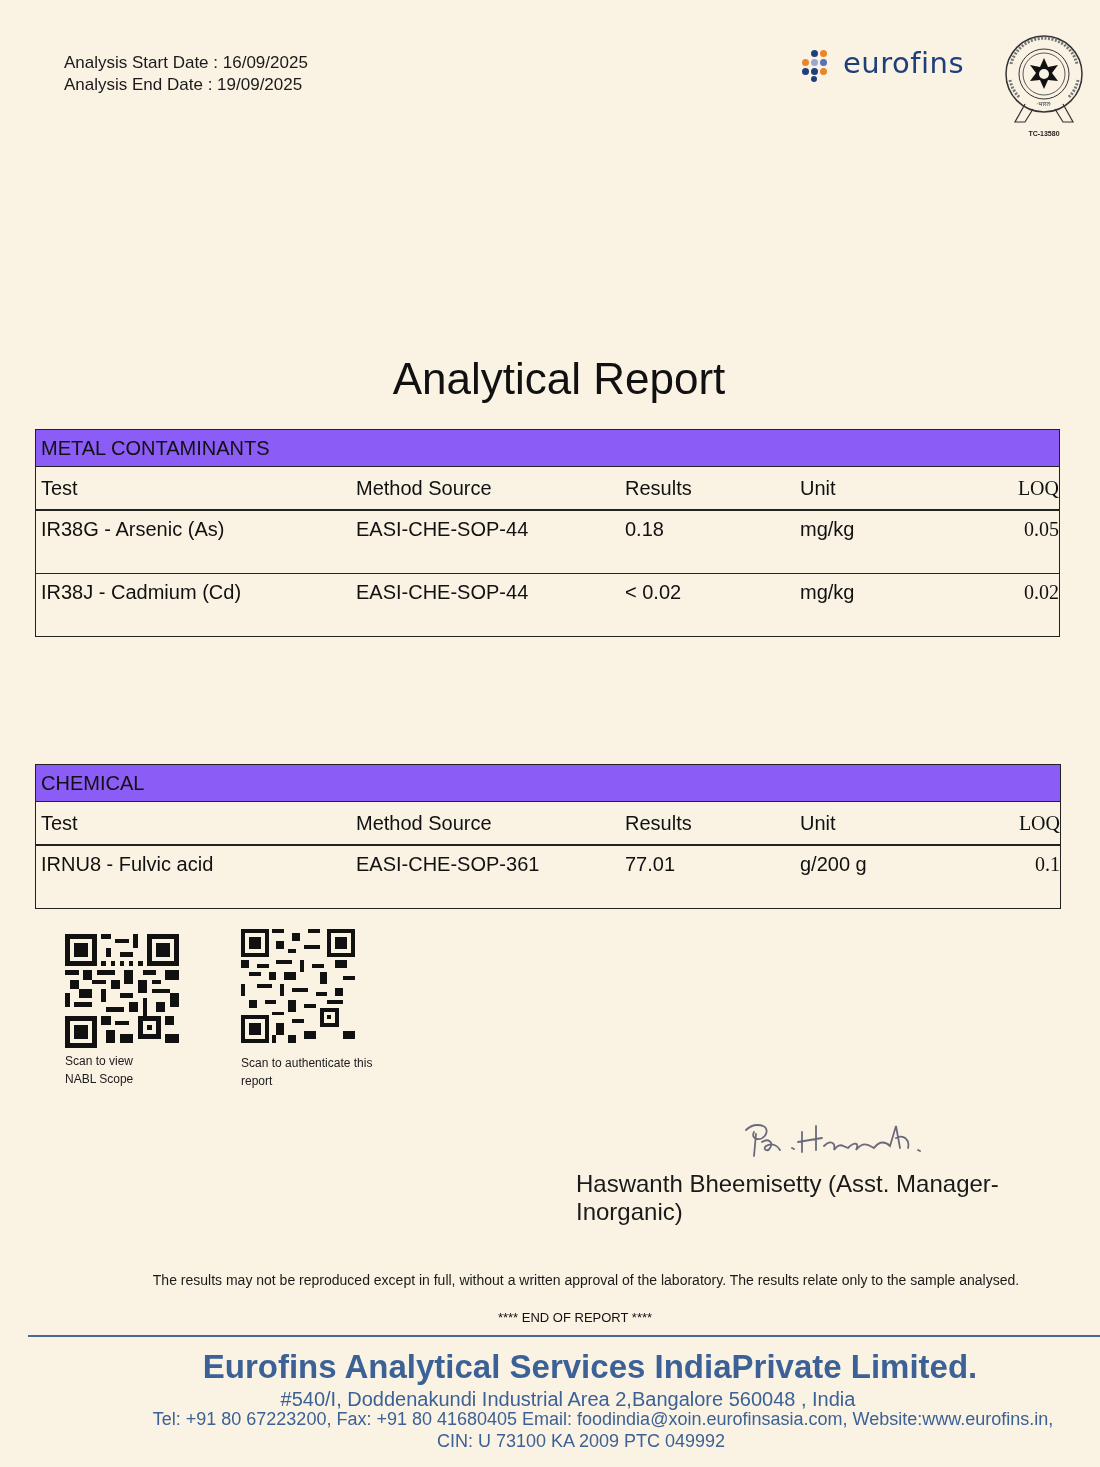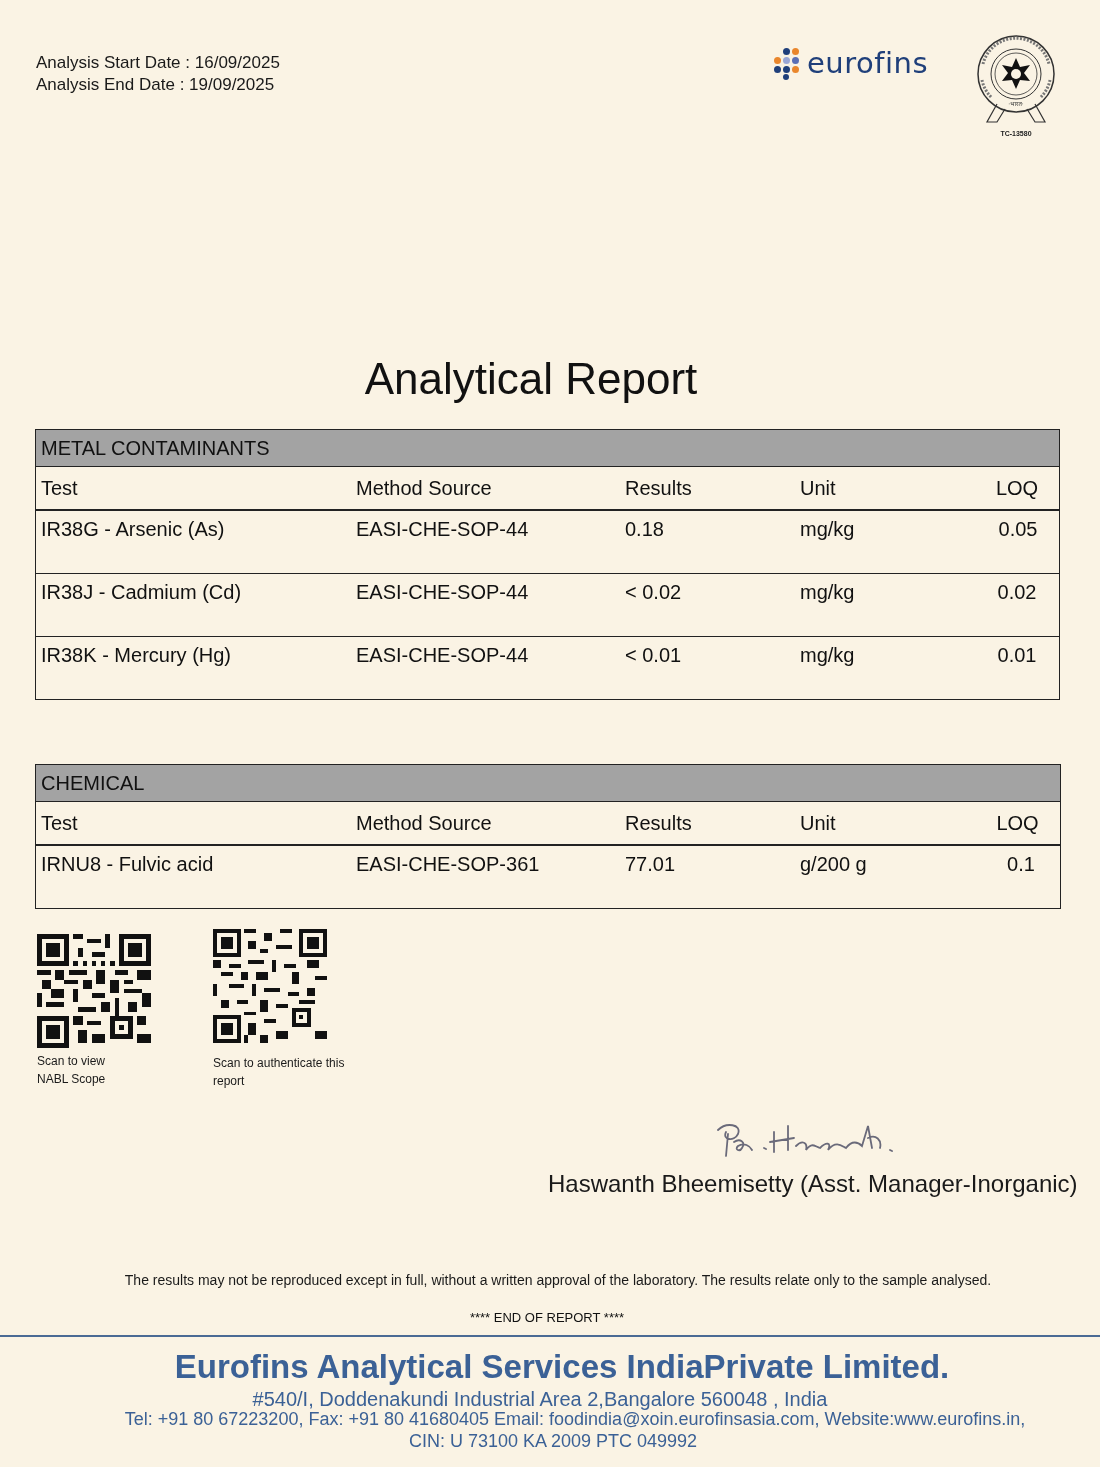--- a/index.html
+++ b/index.html
@@ -1,37 +1,37 @@
 <!DOCTYPE html>
 <html><head>
 <meta charset="utf-8">
 <style>
   html, body { margin:0; padding:0; }
   body {
     width:1100px; height:1467px; background:#faf3e4;
     font-family:"Liberation Sans", "DejaVu Sans", sans-serif; color:#111;
     position:relative; overflow:hidden;
   }
-  .abs { position:absolute; }
+  .abs { position:absolute;margin-left:28px; }
   .dates { left:36px; top:52px; font-size:17px; line-height:22px; color:#1a1a1a; }
-  .logo { left:771px; top:46px; display:flex; align-items:flex-start; gap:4px; }
+  .logo { left:771px; top:46px; display:flex; align-items:flex-end; gap:12px; }
   .logo-dots { width:32px; height:32px; position:relative; }
   .logo-dots span { position:absolute; width:7px; height:7px; border-radius:50%; }
   .logo-text { font-size:29px; color:#1f3f7a; letter-spacing:0.5px; font-family:"DejaVu Sans", sans-serif; }
   .seal { left:975px; top:34px; width:82px; text-align:center; }
   .seal-label { font-size:7px; font-weight:bold; color:#222; margin-top:0px; }
   .title { left:0; width:1062px; top:354px; text-align:center; font-size:44px; color:#111; }
   table.rep { position:absolute; left:35px; width:1025px; border-collapse:collapse; font-size:20px; }
   table.rep td { padding:0 0 0 5px; vertical-align:top; }
-  .sec td { background:#a3a3a3; border:1.5px solid #222; height:36px; vertical-align:middle !important; }
+  .sec td { background:#8b5cf6; border:1.5px solid #222; height:36px; vertical-align:middle !important; }
   .hdr td { height:42px; vertical-align:middle !important; border-bottom:2px solid #222; }
   .row td { height:55px; padding-top:7px !important; border-bottom:1.5px solid #222; }
   table.rep { border-left:1.5px solid #222; border-right:1.5px solid #222; }
   .c1 { width:310px; } .c2 { width:264px; } .c3 { width:170px; } .c4 { width:165px; }
-  .c5 { text-align:center; padding-left:10px !important; }
+  .c5 { text-align:right; padding-left:10px !important;font-family:Liberation Serif, serif; }
   .qr { width:114px; height:114px; }
   .qr-cap { font-size:12px; line-height:18px; color:#1a1a1a; }
   .sig { left:712px; top:1112px; }
   .signer { left:548px; top:1170px; font-size:24px; color:#1a1a1a; }
   .disclaimer { left:0; width:1100px; top:1272px; text-align:center; font-size:14px; color:#1a1a1a; padding-left:16px; box-sizing:border-box; }
   .end { left:0; width:1094px; top:1310px; text-align:center; font-size:13px; }
   .rule { left:0; top:1335px; width:1100px; height:2px; background:#4a6a94; }
   .company { left:0; width:1124px; top:1348px; text-align:center; font-size:33px; color:#3b6196; font-weight:bold; }
   .addr { left:0; width:1080px; top:1388px; text-align:center; font-size:20px; color:#3b6196; }
   .contact { left:0; width:1150px; top:1409px; text-align:center; font-size:18px; color:#3b6196; white-space:nowrap; }
@@ -104,27 +104,20 @@
     <td>0.18</td>
     <td>mg/kg</td>
     <td class="c5" style="padding-left:12px !important">0.05</td>
   </tr>
   <tr class="row">
     <td>IR38J - Cadmium (Cd)</td>
     <td>EASI-CHE-SOP-44</td>
     <td>&lt; 0.02</td>
     <td>mg/kg</td>
     <td class="c5">0.02</td>
-  </tr>
-  <tr class="row">
-    <td>IR38K - Mercury (Hg)</td>
-    <td>EASI-CHE-SOP-44</td>
-    <td>&lt; 0.01</td>
-    <td>mg/kg</td>
-    <td class="c5">0.01</td>
   </tr>
 </tbody>
   </table>
 
 <table class="rep" style="top:764px; width:1026px">
   <tbody>
       <tr class="sec">
         <td colspan="5">CHEMICAL</td>
       </tr>
   <tr class="hdr">

